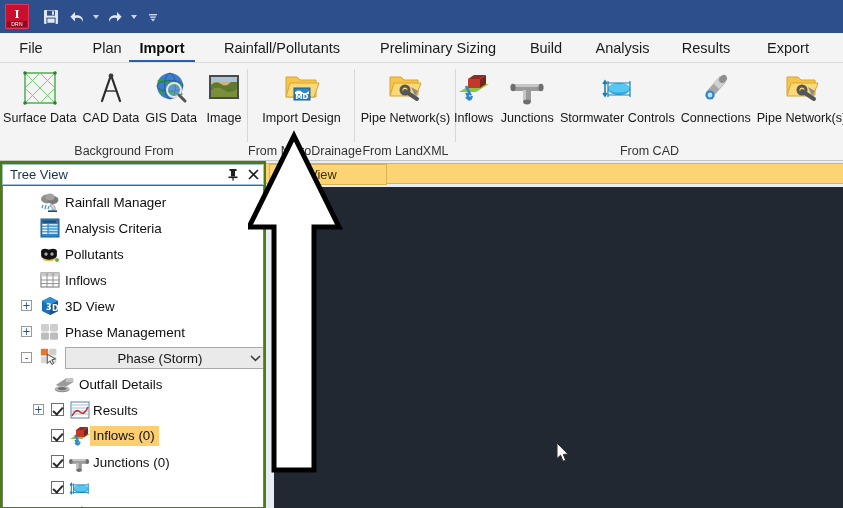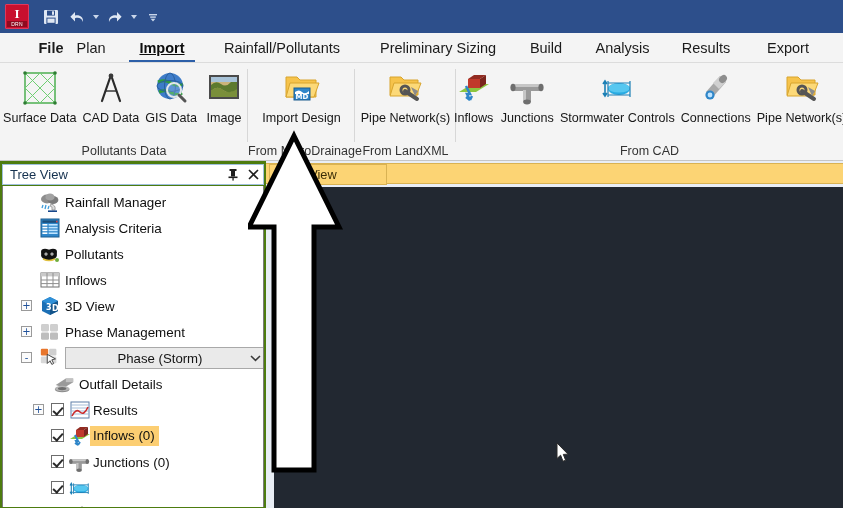--- a/index.html
+++ b/index.html
@@ -72,21 +72,21 @@
     background: #f4f4f4;
     border-bottom: 1px solid #dcdcdc;
   }
   .tab {
     position: absolute; top: 0; height: 30px;
     display: flex; align-items: center; justify-content: center;
     font-size: 14.5px; color: #1b1b1b;
     white-space: nowrap;
     padding: 0 3px;
   }
-  .tab.active { font-weight: bold; color: #0d0d0d; text-decoration: underline; }
+  .tab.active { font-weight: bold; color: #0d0d0d; }
   .tab.active::after {
     content: ""; position: absolute;
     left: 2px; right: 2px; bottom: 1px; height: 2px;
     background: #2d5fa8;
   }
 
   
   .ribbon {
     position: absolute; top: 63px; left: 0;
     width: 843px; height: 98px;
@@ -289,22 +289,22 @@
         <svg width="14" height="14" viewBox="0 0 14 14">
           <rect x="3" y="4" width="8" height="1.4" fill="#c9d6ea"></rect>
           <rect x="4.2" y="6.4" width="5.6" height="1.4" fill="#c9d6ea"></rect>
           <path d="M4.6 8.8 L9.4 8.8 L7 11.4 Z" fill="#c9d6ea"></path>
         </svg>
       </div>
     </div>
   </div>
 
   <div class="tabstrip">
-    <div class="tab" style="left:24px;width:54px;font-weight:bold;">File</div>
-    <div class="tab" style="left:60px;width:62px;">Plan</div>
+    <div class="tab" style="left:4px;width:54px;">File</div>
+    <div class="tab" style="left:76px;width:62px;">Plan</div>
     <div class="tab active" style="left:127px;width:70px;">Import</div>
     <div class="tab" style="left:206px;width:152px;">Rainfall/Pollutants</div>
     <div class="tab" style="left:373px;width:130px;">Preliminary Sizing</div>
     <div class="tab" style="left:523px;width:46px;">Build</div>
     <div class="tab" style="left:586px;width:73px;">Analysis</div>
     <div class="tab" style="left:673px;width:66px;">Results</div>
     <div class="tab" style="left:757px;width:62px;">Export</div>
   </div>
 
   <div class="ribbon">
@@ -361,21 +361,21 @@
               <rect x="6" y="8" width="26" height="20" fill="#cbb47a"></rect>
               <path d="M6 22 Q12 16 18 21 Q24 26 32 19 L32 28 L6 28 Z" fill="#7a8f3a"></path>
               <path d="M6 16 Q11 11 16 15 Q21 19 26 13 Q30 10 32 12 L32 20 Q25 26 18 21 Q12 16 6 22 Z" fill="#5d7a2e"></path>
               <rect x="6" y="8" width="26" height="5" fill="#a8c3d8"></rect>
             </svg>
           </div>
           <div class="lbl">Image</div>
         </div>
 
       </div>
-      <div class="gtitle">Pollutants Data</div>
+      <div class="gtitle">Background From</div>
       <div class="sep"></div>
     </div>
 
     <div class="rgroup" style="left:248px;width:107px;">
       <div class="ritems">
         <div class="ritem">
           <div class="ico">
             <svg width="40" height="38" viewBox="0 0 40 38">
               <path d="M4 8 L15 8 L18 11 L34 11 L34 28 L4 28 Z" fill="#f6c34b" stroke="#d8a52f" stroke-width="1"></path>
               <path d="M8 14 L37 14 L32 28 L4 28 Z" fill="#fcd978" stroke="#d8a52f" stroke-width="1"></path>

